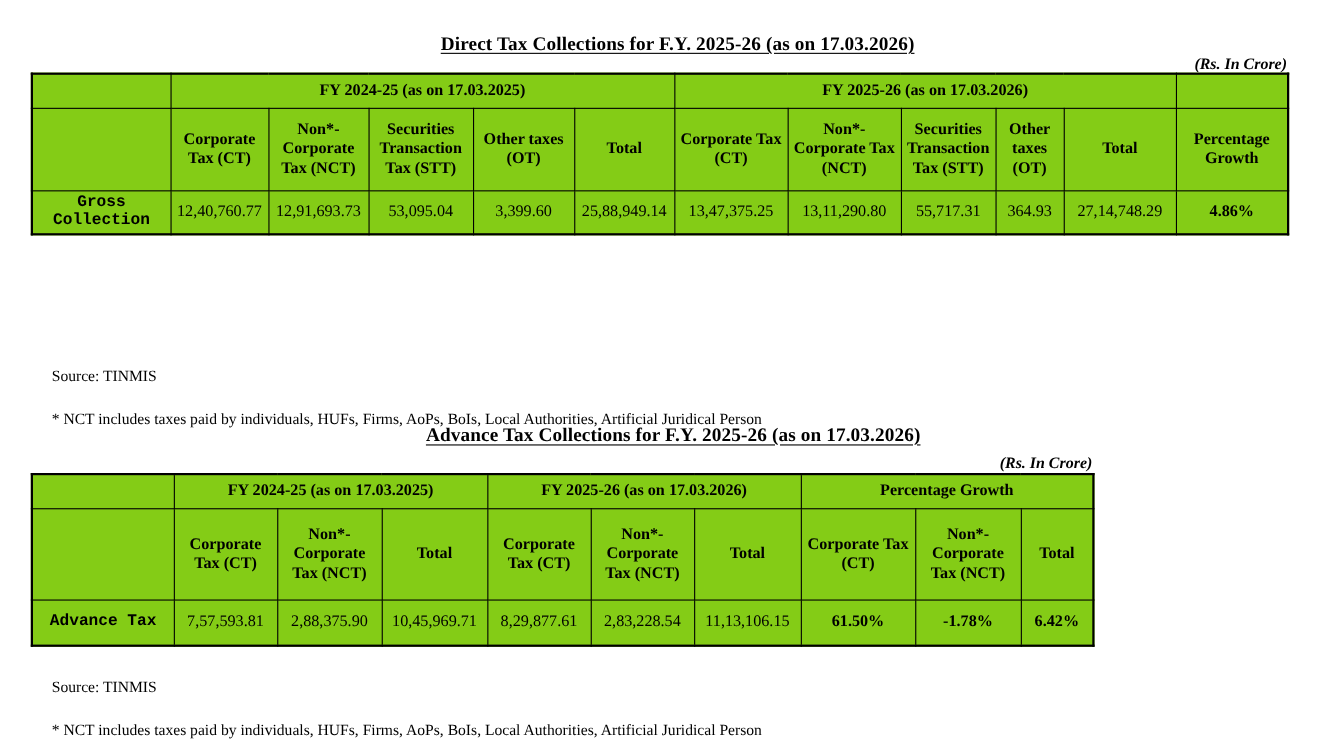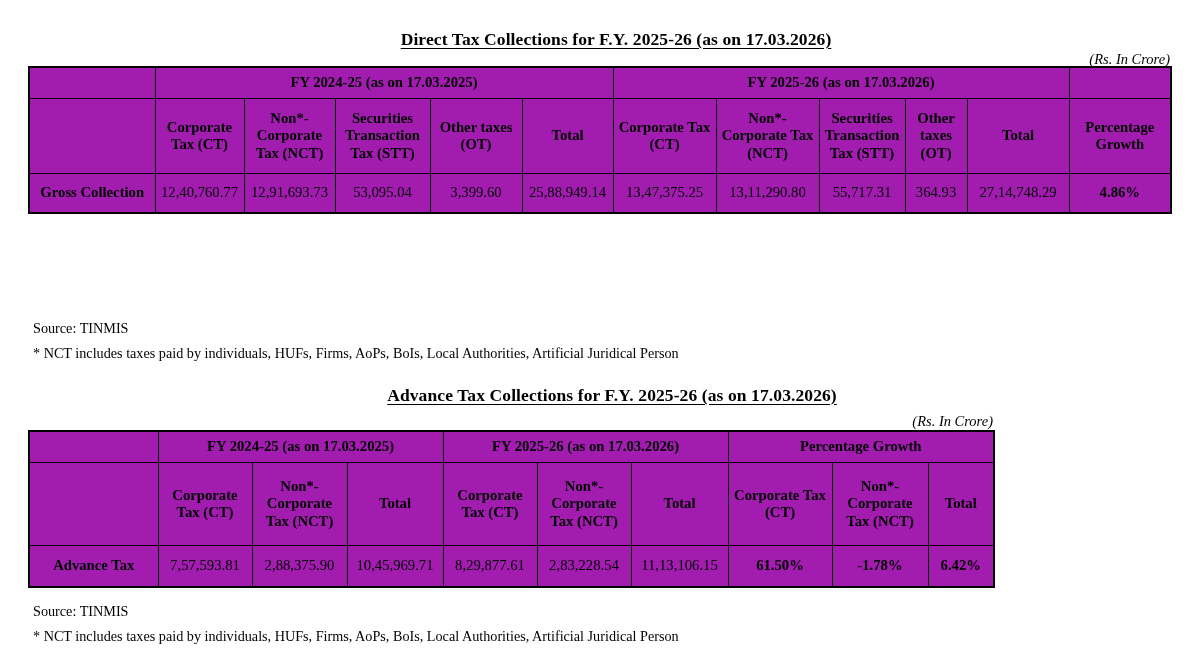--- a/index.html
+++ b/index.html
@@ -32,33 +32,33 @@
     text-decoration: underline;
     text-underline-offset: 3px;
   }
   .title-1 { position: absolute; left: 16px; top: 29px; width: 1200px; }
   .title-2 { position: absolute; left: 12px; top: 385px; width: 1200px; }
 
   
   .unit-caption {
     position: absolute;
     font-style: italic;
-    font-weight: normal;
+    font-weight: bold;
     font-size: 14.5px;
     text-align: right;
   }
   .unit-1 { left: 0; top: 51px; width: 1170px; }
   .unit-2 { left: 0; top: 413px; width: 993px; }
 
   
   table.grid {
     position: absolute;
     border-collapse: collapse;
     table-layout: fixed;
-    background: #a21caf;
+    background: #84cc16;
     border: 2px solid #000000;
   }
   table.grid td {
     border: 1px solid #000000;
     padding: 0 4px;
     font-size: 14.7px;
     line-height: 1.17;
     text-align: center;
     vertical-align: middle;
     overflow: hidden;
@@ -84,29 +84,30 @@
   }
   td.corner { border-top-color: #000; }
 
   
   td.rowlbl {
     font-weight: bold;
     text-align: left;
     padding-left: 6px;
     height: 38px;
     font-size: 14.8px;
+    font-family: Liberation Mono, monospace;
   }
   td.num { font-weight: normal; }
   td.num.bold { font-weight: normal; }
   td.pct { font-weight: bold; }
   td.row-advance { height: 40px; }
 
   
   .notes { position: absolute; left: 30px; font-size: 14.2px; }
-  .notes .note-line { margin: 3px; line-height: 1.55; white-space: nowrap; }
+  .notes .note-line { margin: 17px; line-height: 1.55; white-space: nowrap; }
   .notes-1 { top: 314px; }
   .notes-2 { top: 597px; }
 </style>
 </head>
 <body>
 
 <div class="page">
 
   <div class="doc-title title-1">Direct Tax Collections for F.Y. 2025-26 (as on 17.03.2026)</div>
 

